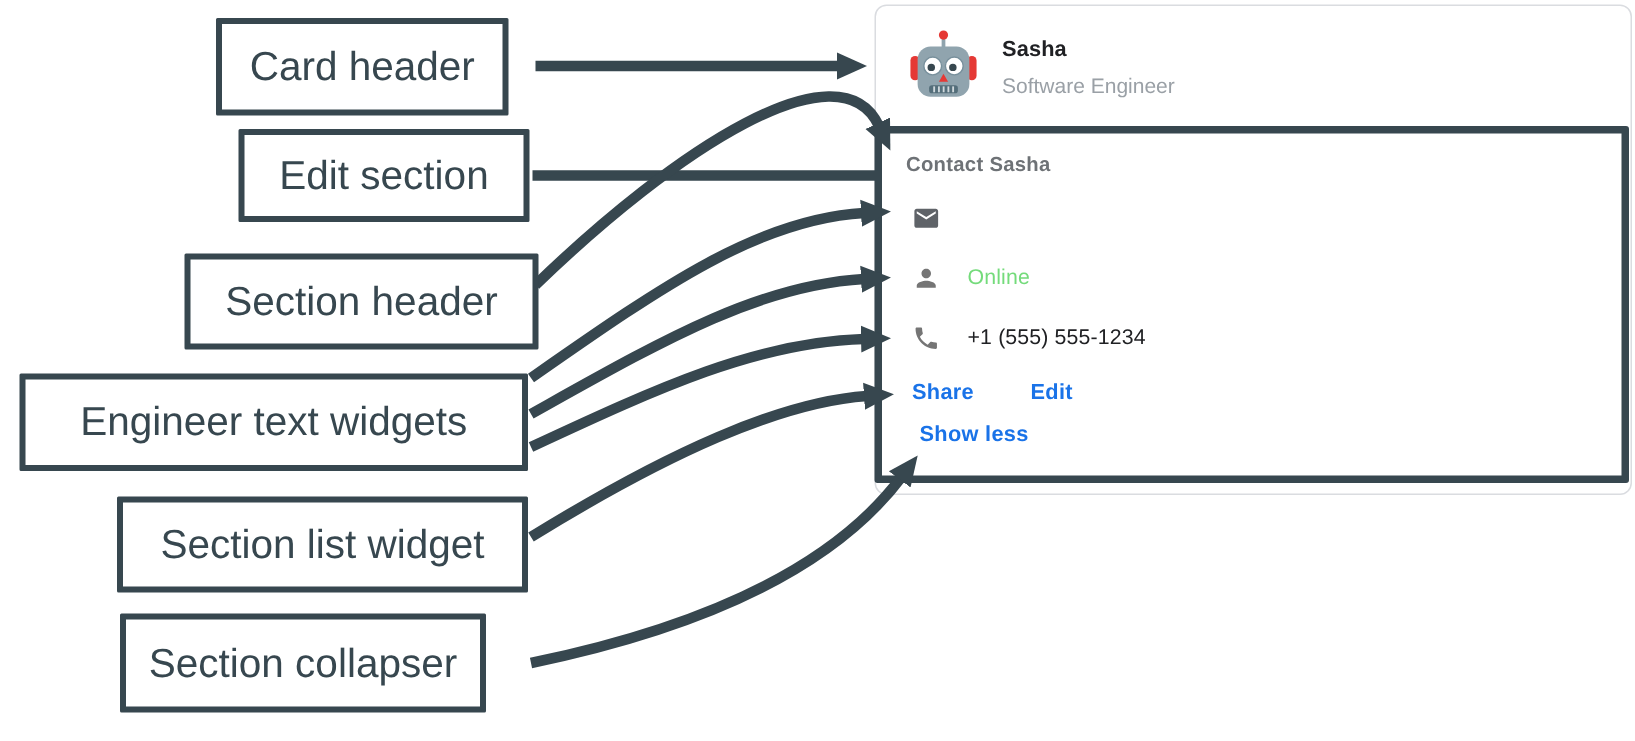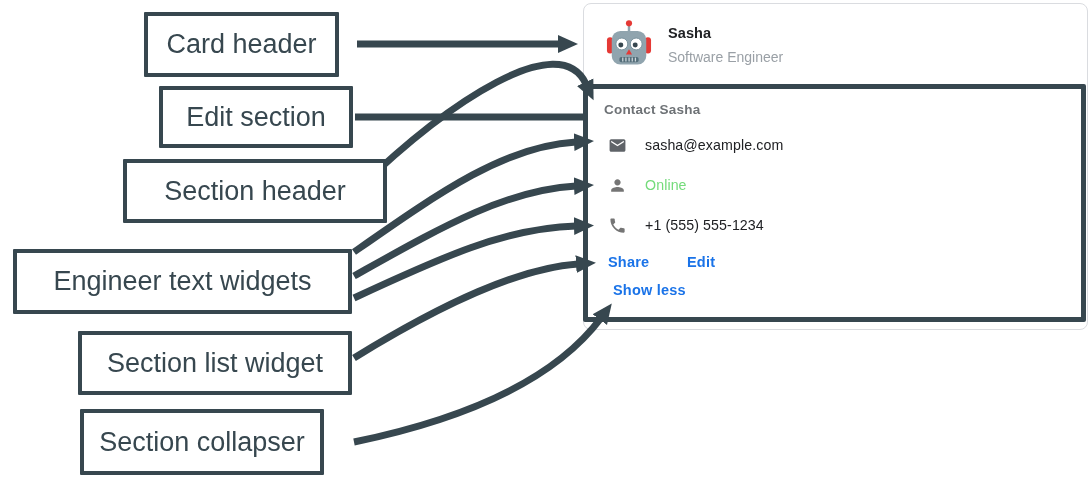--- a/index.html
+++ b/index.html
@@ -55,21 +55,21 @@
   <path class="arrow" d="M 357 190 C 450 100, 560 28, 586 84" marker-end="url(#ah)"></path>
   <path class="arrow" d="M 354 252 C 440 192, 505 146, 576 142" marker-end="url(#ah)"></path>
   <path class="arrow" d="M 354 276 C 440 228, 505 190, 576 186" marker-end="url(#ah)"></path>
   <path class="arrow" d="M 354 298 C 440 258, 505 228, 576 226" marker-end="url(#ah)"></path>
   <path class="arrow" d="M 354 358 C 445 302, 520 268, 578 264" marker-end="url(#ah)"></path>
   <path class="arrow" d="M 354 442 C 470 418, 556 378, 601 318" marker-end="url(#ah)"></path>
 </svg>
 
 <div class="label-box" style="left:144px;top:12px;width:195px;height:65px">Card header</div>
 <div class="label-box" style="left:159px;top:86px;width:194px;height:62px">Edit section</div>
-<div class="label-box" style="left:123px;top:159px;width:264px;height:64px">Section header</div>
+<div class="label-box" style="left:123px;top:169px;width:236px;height:64px">Section header</div>
 <div class="label-box" style="left:13px;top:249px;width:339px;height:65px">Engineer text widgets</div>
 <div class="label-box" style="left:78px;top:331px;width:274px;height:64px">Section list widget</div>
 <div class="label-box" style="left:80px;top:409px;width:244px;height:66px">Section collapser</div>
 
 <div class="card"></div>
 <div class="section-box"></div>
 
 <svg class="content" style="left:606px;top:18px" width="46" height="50" viewBox="0 0 48 52">
   <rect x="22.7" y="6" width="2.6" height="9" fill="#90A4AE"></rect>
   <circle cx="24" cy="5.5" r="3.2" fill="#E53935"></circle>
@@ -92,21 +92,20 @@
 </svg>
 <div class="content card-name">Sasha</div>
 <div class="content card-subtitle">Software Engineer</div>
 
 <div class="content section-title">Contact Sasha</div>
 
 <div class="content dt-row" style="top:135px">
   <svg class="dt-icon" viewBox="0 0 24 24">
     <path fill="#5F6368" d="M20 4H4c-1.1 0-1.99.9-1.99 2L2 18c0 1.1.9 2 2 2h16c1.1 0 2-.9 2-2V6c0-1.1-.9-2-2-2zm0 4l-8 5-8-5V6l8 5 8-5v2z"></path>
   </svg>
-  <span class="txt">sasha@example.com</span>
 </div>
 <div class="content dt-row" style="top:175px">
   <svg class="dt-icon" viewBox="0 0 24 24">
     <path fill="#757575" d="M12 12c2.21 0 4-1.79 4-4s-1.79-4-4-4-4 1.79-4 4 1.79 4 4 4zm0 2c-2.67 0-8 1.34-8 4v2h16v-2c0-2.66-5.33-4-8-4z"></path>
   </svg>
   <span class="txt online">Online</span>
 </div>
 <div class="content dt-row" style="top:215px">
   <svg class="dt-icon" viewBox="0 0 24 24">
     <path fill="#757575" d="M6.62 10.79c1.44 2.83 3.76 5.14 6.59 6.59l2.2-2.21c.27-.27.67-.36 1.02-.24 1.12.37 2.33.57 3.57.57.55 0 1 .45 1 1V20c0 .55-.45 1-1 1-9.39 0-17-7.61-17-17 0-.55.45-1 1-1h3.5c.55 0 1 .45 1 1 0 1.25.2 2.45.57 3.57.11.35.03.74-.25 1.02l-2.2 2.2z"></path>

